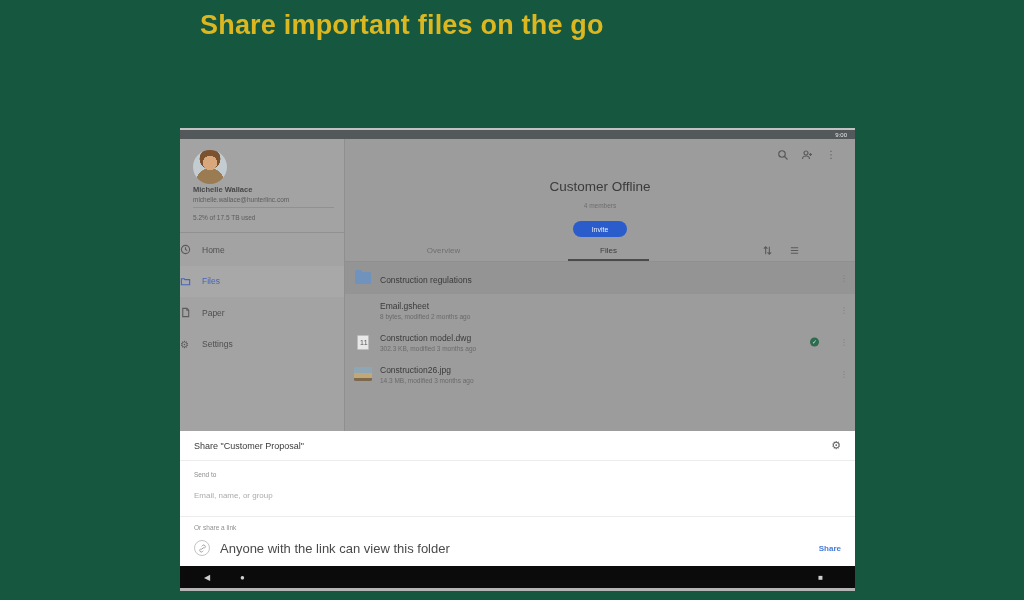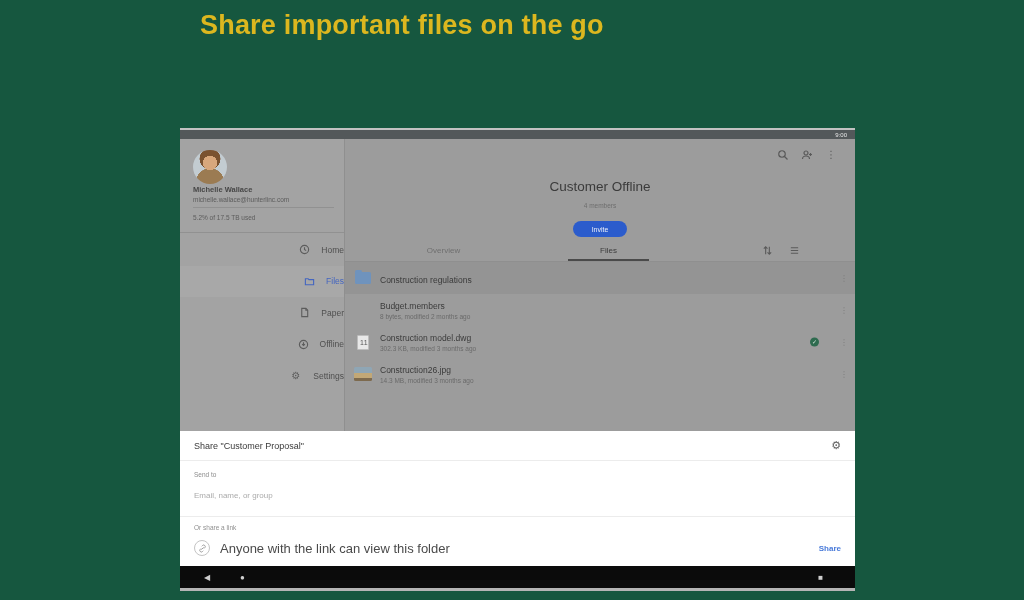--- a/index.html
+++ b/index.html
@@ -26,21 +26,21 @@
               radial-gradient(circle at 50% 38%, #d8a77c 0 26%, transparent 27%),
               radial-gradient(circle at 50% 26%, #7a5230 0 34%, transparent 35%),
               radial-gradient(circle at 50% 95%, #9b7b52 0 38%, transparent 39%),
               #c3ccd1; }
   .user-name  { position:absolute; left:13px; top:46px; font-size:7.5px; color:#474747; font-weight:bold; }
   .user-email { position:absolute; left:13px; top:57px; font-size:6.5px; color:#5c5c5c; }
   .side-div1 { position:absolute; left:13px; right:10px; top:68px; border-top:1px solid #919191; }
   .storage   { position:absolute; left:13px; top:75px; font-size:6.5px; color:#5c5c5c; }
   .side-div2 { position:absolute; left:0; right:0; top:93px; border-top:1px solid #919191; }
   .menu { position:absolute; left:0; right:0; top:95px; }
-  .menu-item { height:31.5px; display:flex; align-items:center; color:#555; cursor:pointer;justify-content:flex-end; }
+  .menu-item { height:31.5px; display:flex; align-items:center; color:#555; cursor:pointer; }
   .menu-item .mi-icon { width:11px; height:11px; margin-right:11px; color:#5c5c5c; }
   .menu-item .mi-icon svg { width:11px; height:11px; display:block; }
   .menu-item .mi-label { font-size:8.5px; color:#4f4f4f; }
   .menu-item.selected { background:rgba(255,255,255,0.06); }
   .menu-item.selected .mi-icon, .menu-item.selected .mi-label { color:#4365C0; }
 
   
   .mainpane { flex:1; position:relative; }
   .top-actions { position:absolute; right:18px; top:10px; display:flex; gap:12px; color:#5a5a5a; }
   .top-actions .act { width:12px; height:12px; }
@@ -150,29 +150,20 @@
         <div class="menu-item">
           <span class="mi-icon">
             <svg viewBox="0 0 24 24" fill="none" stroke="currentColor" stroke-width="2.4">
                 <path d="M6 3h9l4 4v14H6z"></path>
                 <path d="M15 3v4h4"></path>
               </svg>
           </span>
           <span class="mi-label">Paper</span>
         </div>
         <div class="menu-item">
-          <span class="mi-icon">
-            <svg viewBox="0 0 24 24" fill="none" stroke="currentColor" stroke-width="2.4">
-                <circle cx="12" cy="12" r="9"></circle>
-                <path d="M12 7v7M9 11l3 3 3-3"></path>
-              </svg>
-          </span>
-          <span class="mi-label">Offline</span>
-        </div>
-        <div class="menu-item">
           <span class="mi-icon" style="font-size:10px; line-height:11px;">⚙</span>
           <span class="mi-label">Settings</span>
         </div>
       </div>
     </div>
 
     <div class="mainpane">
       <div class="top-actions">
         <span class="act">
           <svg viewBox="0 0 24 24" fill="none" stroke="currentColor" stroke-width="2.4">
@@ -217,21 +208,21 @@
         <div class="frow highlight">
           <span class="ficon">
               <span class="ficon-folder"></span>
             </span>
           <span class="ftext"><span class="fname">Construction regulations</span></span>
           <span class="fdots">⋮</span>
         </div>
         <div class="frow">
           <span class="ficon"></span>
           <span class="ftext">
-            <div class="fname">Budget.members</div>
+            <div class="fname">Email.gsheet</div>
             <div class="fmeta">8 bytes, modified 2 months ago</div>
           </span>
           <span class="fdots">⋮</span>
         </div>
         <div class="frow">
           <span class="ficon">
               <span class="ficon-doc dwg"></span>
             </span>
           <span class="ftext">
             <div class="fname">Construction model.dwg</div>

